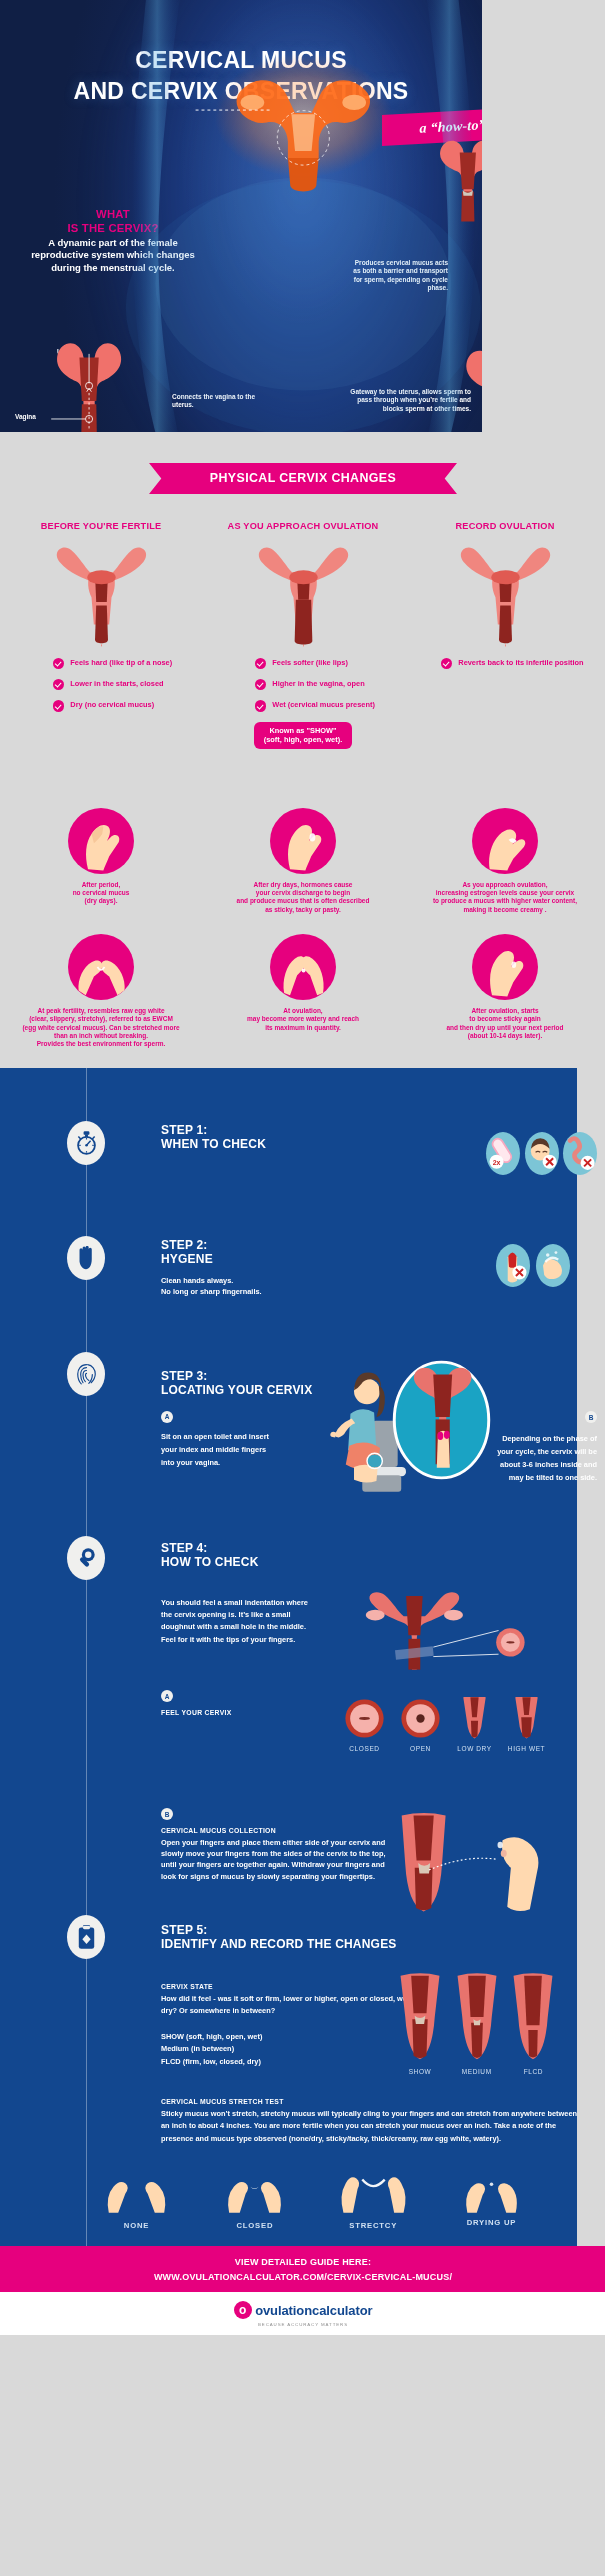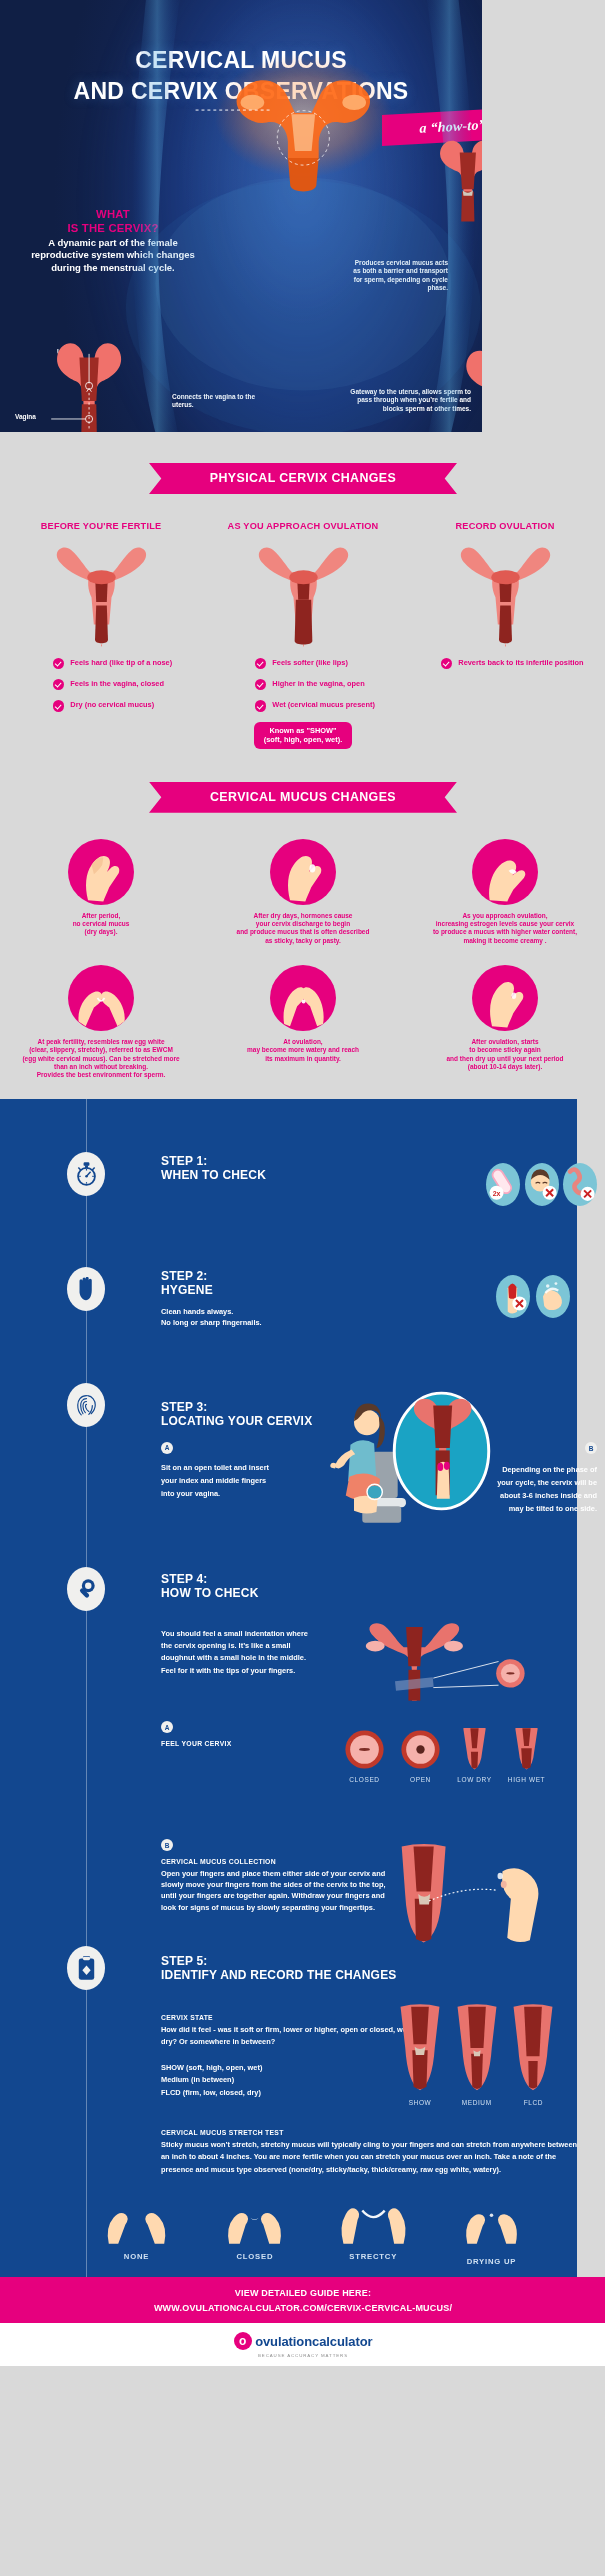--- a/index.html
+++ b/index.html
@@ -259,21 +259,21 @@
         <path d="M86,118 L104,118 L106,176 C106,184 84,184 84,176 Z" fill="#8e241f"></path>
         <ellipse cx="95" cy="70" rx="24" ry="12" fill="#e05a52"></ellipse>
       </svg>
       <div class="checks" style="padding-left:43px;">
         <div class="check-row">
           <div class="check-dot"></div>
           <div class="check-txt">Feels hard (like tip of a nose)</div>
         </div>
         <div class="check-row">
           <div class="check-dot"></div>
-          <div class="check-txt">Feels in the vagina, closed</div>
+          <div class="check-txt">Lower in the starts, closed</div>
         </div>
         <div class="check-row">
           <div class="check-dot"></div>
           <div class="check-txt">Dry (no cervical mucus)</div>
         </div>
       </div>
     </div>
 
     <div class="col">
       <div class="col-title">AS YOU APPROACH OVULATION</div>
@@ -321,21 +321,20 @@
         <div class="check-row">
           <div class="check-dot"></div>
           <div class="check-txt">Reverts back to its infertile position</div>
         </div>
       </div>
     </div>
   </div>
 </section>
 
 <section class="grey" style="padding:27px 0 20px 0;">
-  <div class="banner">CERVICAL MUCUS CHANGES</div>
 
   <div class="mucus-grid" style="margin-top:26px;">
 
     <div class="mucus-cell">
       <div class="mucus-circ">
         <svg width="66" height="66" viewBox="0 0 112 112">
           <path d="M34,104 C28,80 30,58 40,44 C48,32 58,26 66,30 C74,34 72,46 66,56 L74,48 C82,42 90,48 86,58 L70,82 C66,92 62,100 60,106 Z" fill="#ffd9b0"></path>
           <path d="M40,44 C46,34 54,30 60,32 L58,44 C54,50 48,56 44,60 Z" fill="#f7c79a"></path>
         </svg>
       </div>
@@ -742,21 +741,21 @@
           <path d="M46,18 q18,22 38,0" stroke="#fff" stroke-width="4" fill="none" opacity=".95"></path>
         </svg>
         <div class="caption" style="margin-top:3.6px;font-weight:bold;font-size:7.7px;letter-spacing:0.8px;">STRECTCY</div>
       </div>
       <div style="text-align:center;width:95px;">
         <svg width="77" height="46" viewBox="0 0 130 78">
           <path d="M24,74 q-6,-26 6,-42 q10,-12 20,-6 q8,6 0,18 l-10,30 Z" fill="#ffd9b0"></path>
           <path d="M106,74 q6,-26 -6,-42 q-10,-12 -20,-6 q-8,6 0,18 l10,30 Z" fill="#ffd9b0"></path>
           <circle cx="65" cy="26" r="3" fill="#fff" opacity=".85"></circle>
         </svg>
-        <div class="caption" style="margin-top:9px;font-weight:bold;font-size:7.7px;letter-spacing:0.8px;">DRYING UP</div>
+        <div class="caption" style="margin-top:1px;font-weight:bold;font-size:7.7px;letter-spacing:0.8px;">DRYING UP</div>
       </div>
     </div>
   </div>
 </section>
 
 <section class="footer-bar">
   <div class="l1">VIEW DETAILED GUIDE HERE:</div>
   <div class="l2">WWW.OVULATIONCALCULATOR.COM/CERVIX-CERVICAL-MUCUS/</div>
 </section>
 

